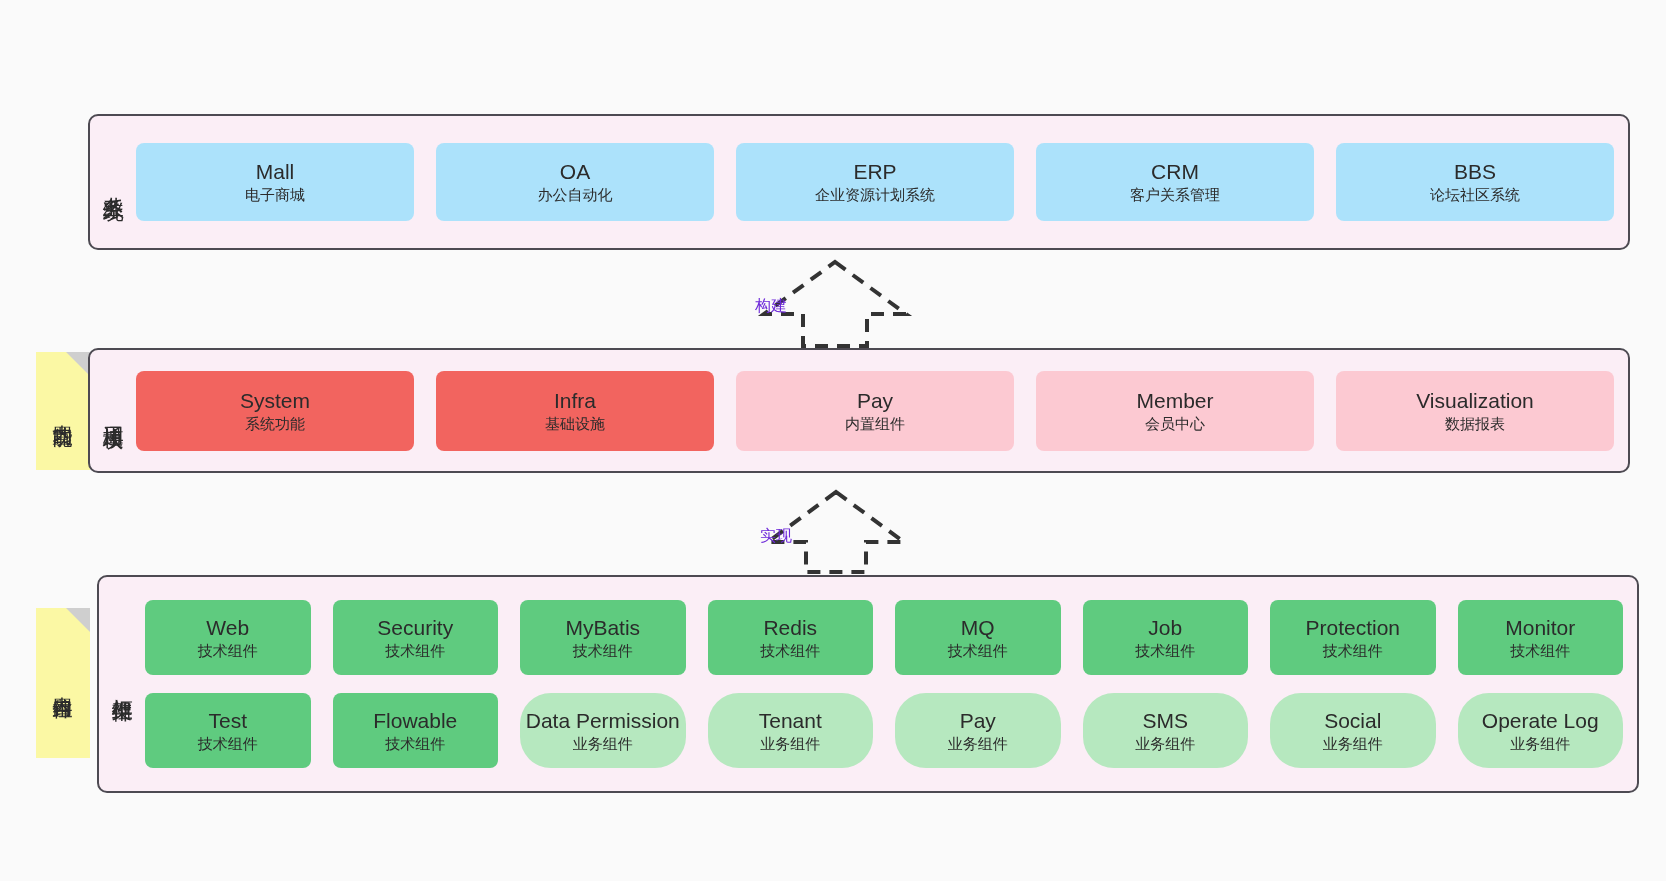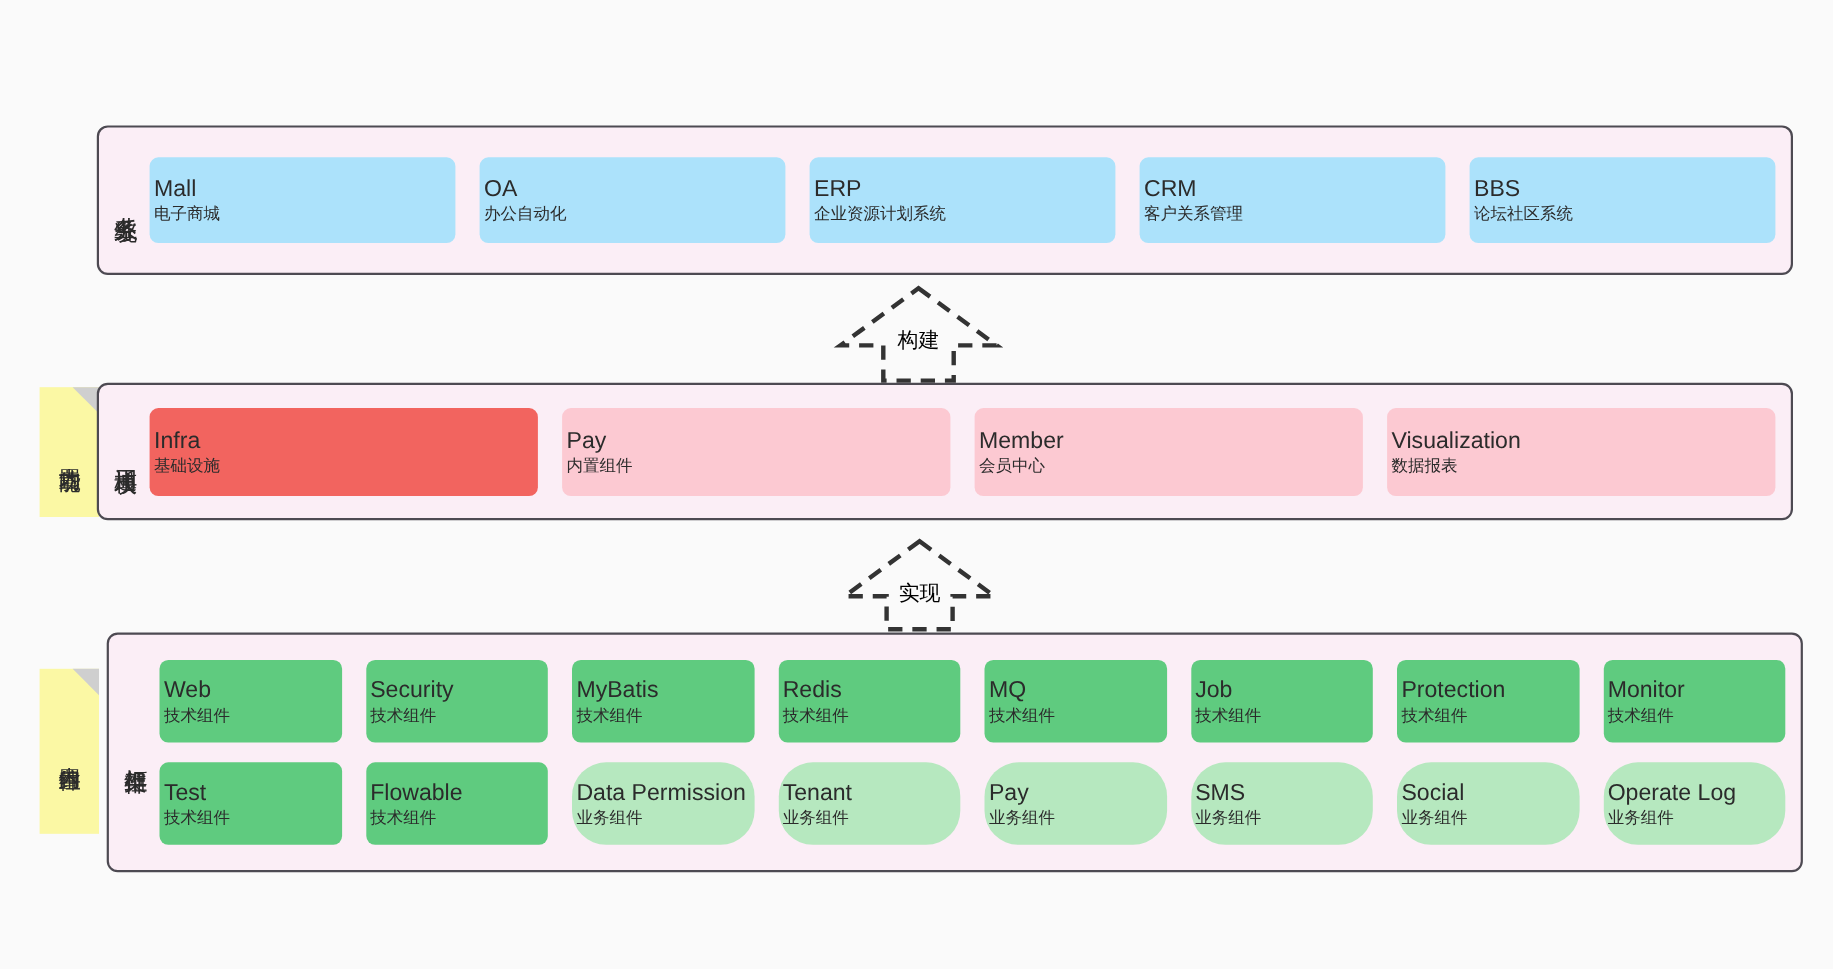--- a/index.html
+++ b/index.html
@@ -60,21 +60,21 @@
     flex-direction: row;
     gap: 22px;
   }
 
   
   .node {
     flex: 1 1 0;
     border-radius: 8px;
     display: flex;
     flex-direction: column;
-    align-items: flex-start;
+    align-items: center;
     justify-content: center;
     text-align: center;
     box-sizing: border-box;
     padding: 6px 4px;
     min-width: 0;
   }
   .node .title {
     font-size: 21px;
     line-height: 1.24;
     color: #2b2b2b;
@@ -132,23 +132,23 @@
   #sticky-components { left: 36px; top: 608px; height: 150px; }
 
   
   .arrow { position: absolute; }
   #arrow-build { left: 755px; top: 258px; }
   #arrow-impl  { left: 760px; top: 488px; }
   .arrow .arrow-label {
     position: absolute;
     left: 0;
     right: 0;
-    text-align: center;
-    font-size: 19px;
-    color: #000000;
+    text-align: left;
+    font-size: 16px;
+    color: #6d28d9;
     white-space: nowrap;
   }
   #arrow-build .arrow-label { top: 38px; }
   #arrow-impl  .arrow-label { top: 38px; }
 </style>
 </head>
 <body>
 
 <div id="canvas">
 
@@ -189,20 +189,24 @@
 
   <div class="sticky" id="sticky-functions">
     <span>内置功能</span>
     <span class="fold"></span>
   </div>
   <div class="layer" id="layer-common">
     <div class="layer-label">通用模块</div>
     <div class="layer-body">
       <div class="row">
         <div class="node red">
+          <div class="title">System</div>
+          <div class="sub">系统功能</div>
+        </div>
+        <div class="node red">
           <div class="title">Infra</div>
           <div class="sub">基础设施</div>
         </div>
         <div class="node pink">
           <div class="title">Pay</div>
           <div class="sub">内置组件</div>
         </div>
         <div class="node pink">
           <div class="title">Member</div>
           <div class="sub">会员中心</div>

